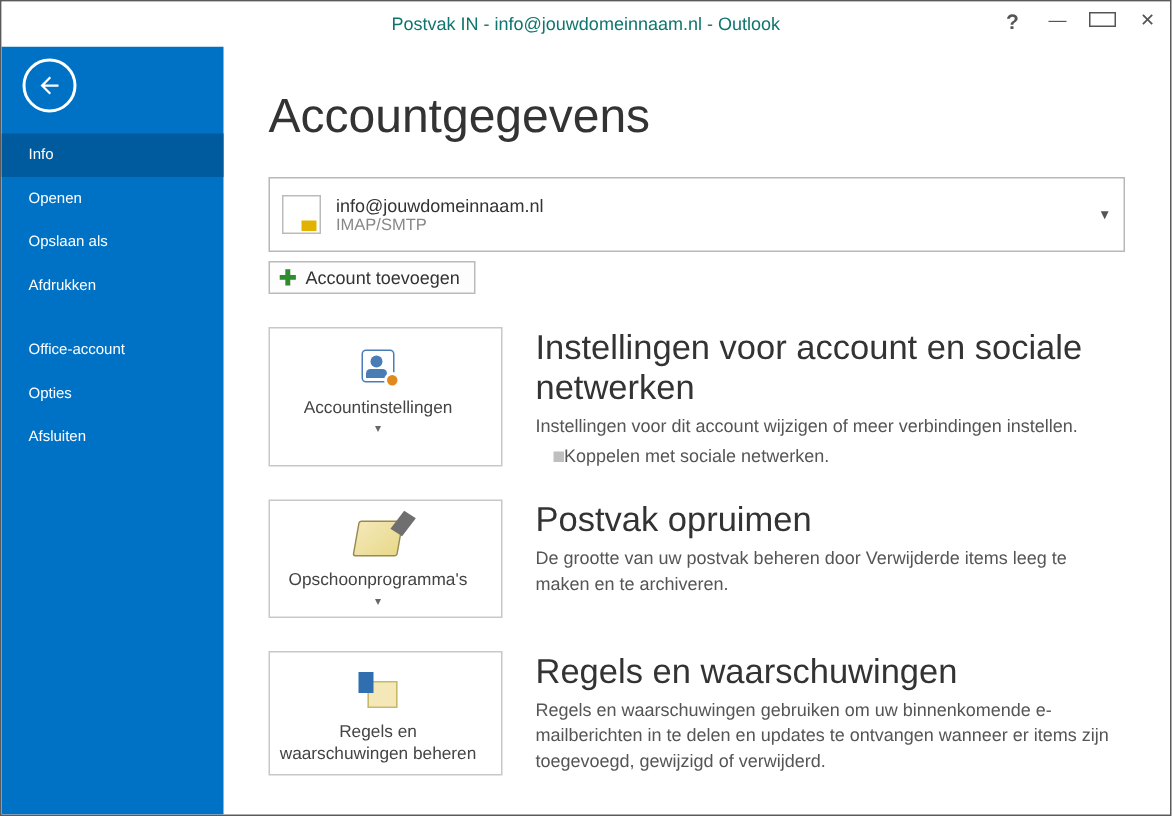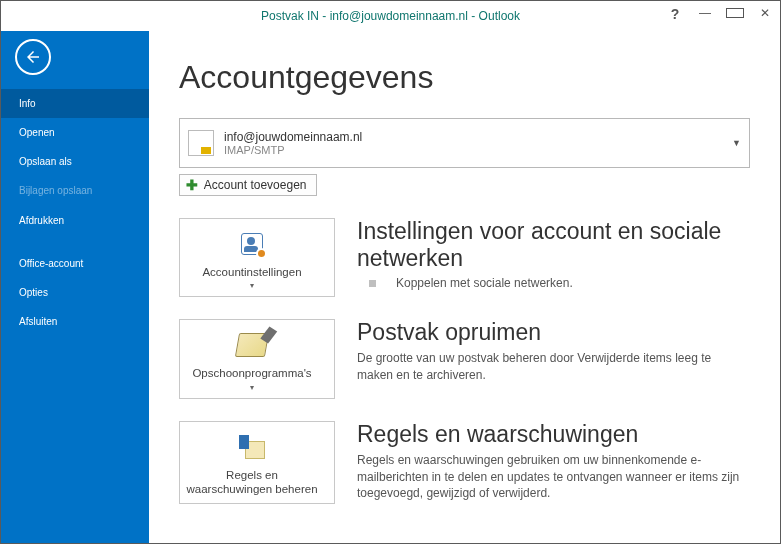--- a/index.html
+++ b/index.html
@@ -161,21 +161,21 @@
     margin-bottom: 4px;
   }
   .section-text p {
     font-size: 12px;
     color: #555;
     line-height: 1.4;
   }
   .bullet-line {
     display: flex;
     align-items: flex-start;
-    gap: 20px;
+    gap: 0;
     margin-top: 4px;
     font-size: 12px;
     color: #555;
     padding-left: 12px;
   }
   .bullet-sq {
     width: 7px; height: 7px; background: #bfbfbf; margin-top: 4px;
   }
 
   
@@ -224,21 +224,20 @@
 <div class="layout">
   <div class="sidebar">
     <div class="back-circle">
       <svg width="18" height="18" viewBox="0 0 24 24">
           <path d="M20 11H7.8l5.6-5.6L12 4l-8 8 8 8 1.4-1.4L7.8 13H20z"></path>
         </svg>
     </div>
     <div class="nav-item selected">Info</div>
     <div class="nav-item">Openen</div>
     <div class="nav-item">Opslaan als</div>
-    <div class="nav-item disabled">Bijlagen opslaan</div>
     <div class="nav-item">Afdrukken</div>
     <div class="nav-sep"></div>
     <div class="nav-item">Office-account</div>
     <div class="nav-item">Opties</div>
     <div class="nav-item">Afsluiten</div>
   </div>
 
   <div class="content">
     <h1 class="page-title">Accountgegevens</h1>
 
@@ -263,20 +262,21 @@
           <div style="position:relative">
               <div class="ico-person"></div>
               <div class="ico-gear"></div>
             </div>
         </div>
         <div class="tile-label">Accountinstellingen</div>
         <div class="tile-chevron">▾</div>
       </div>
       <div class="section-text">
         <h2>Instellingen voor account en sociale netwerken</h2>
+        <p>Instellingen voor dit account wijzigen of meer verbindingen instellen.</p>
         <div class="bullet-line">
           <span class="bullet-sq"></span>
           <span>Koppelen met sociale netwerken.</span>
         </div>
       </div>
     </div>
 
     
     <div class="section-row">
       <div class="tile">

